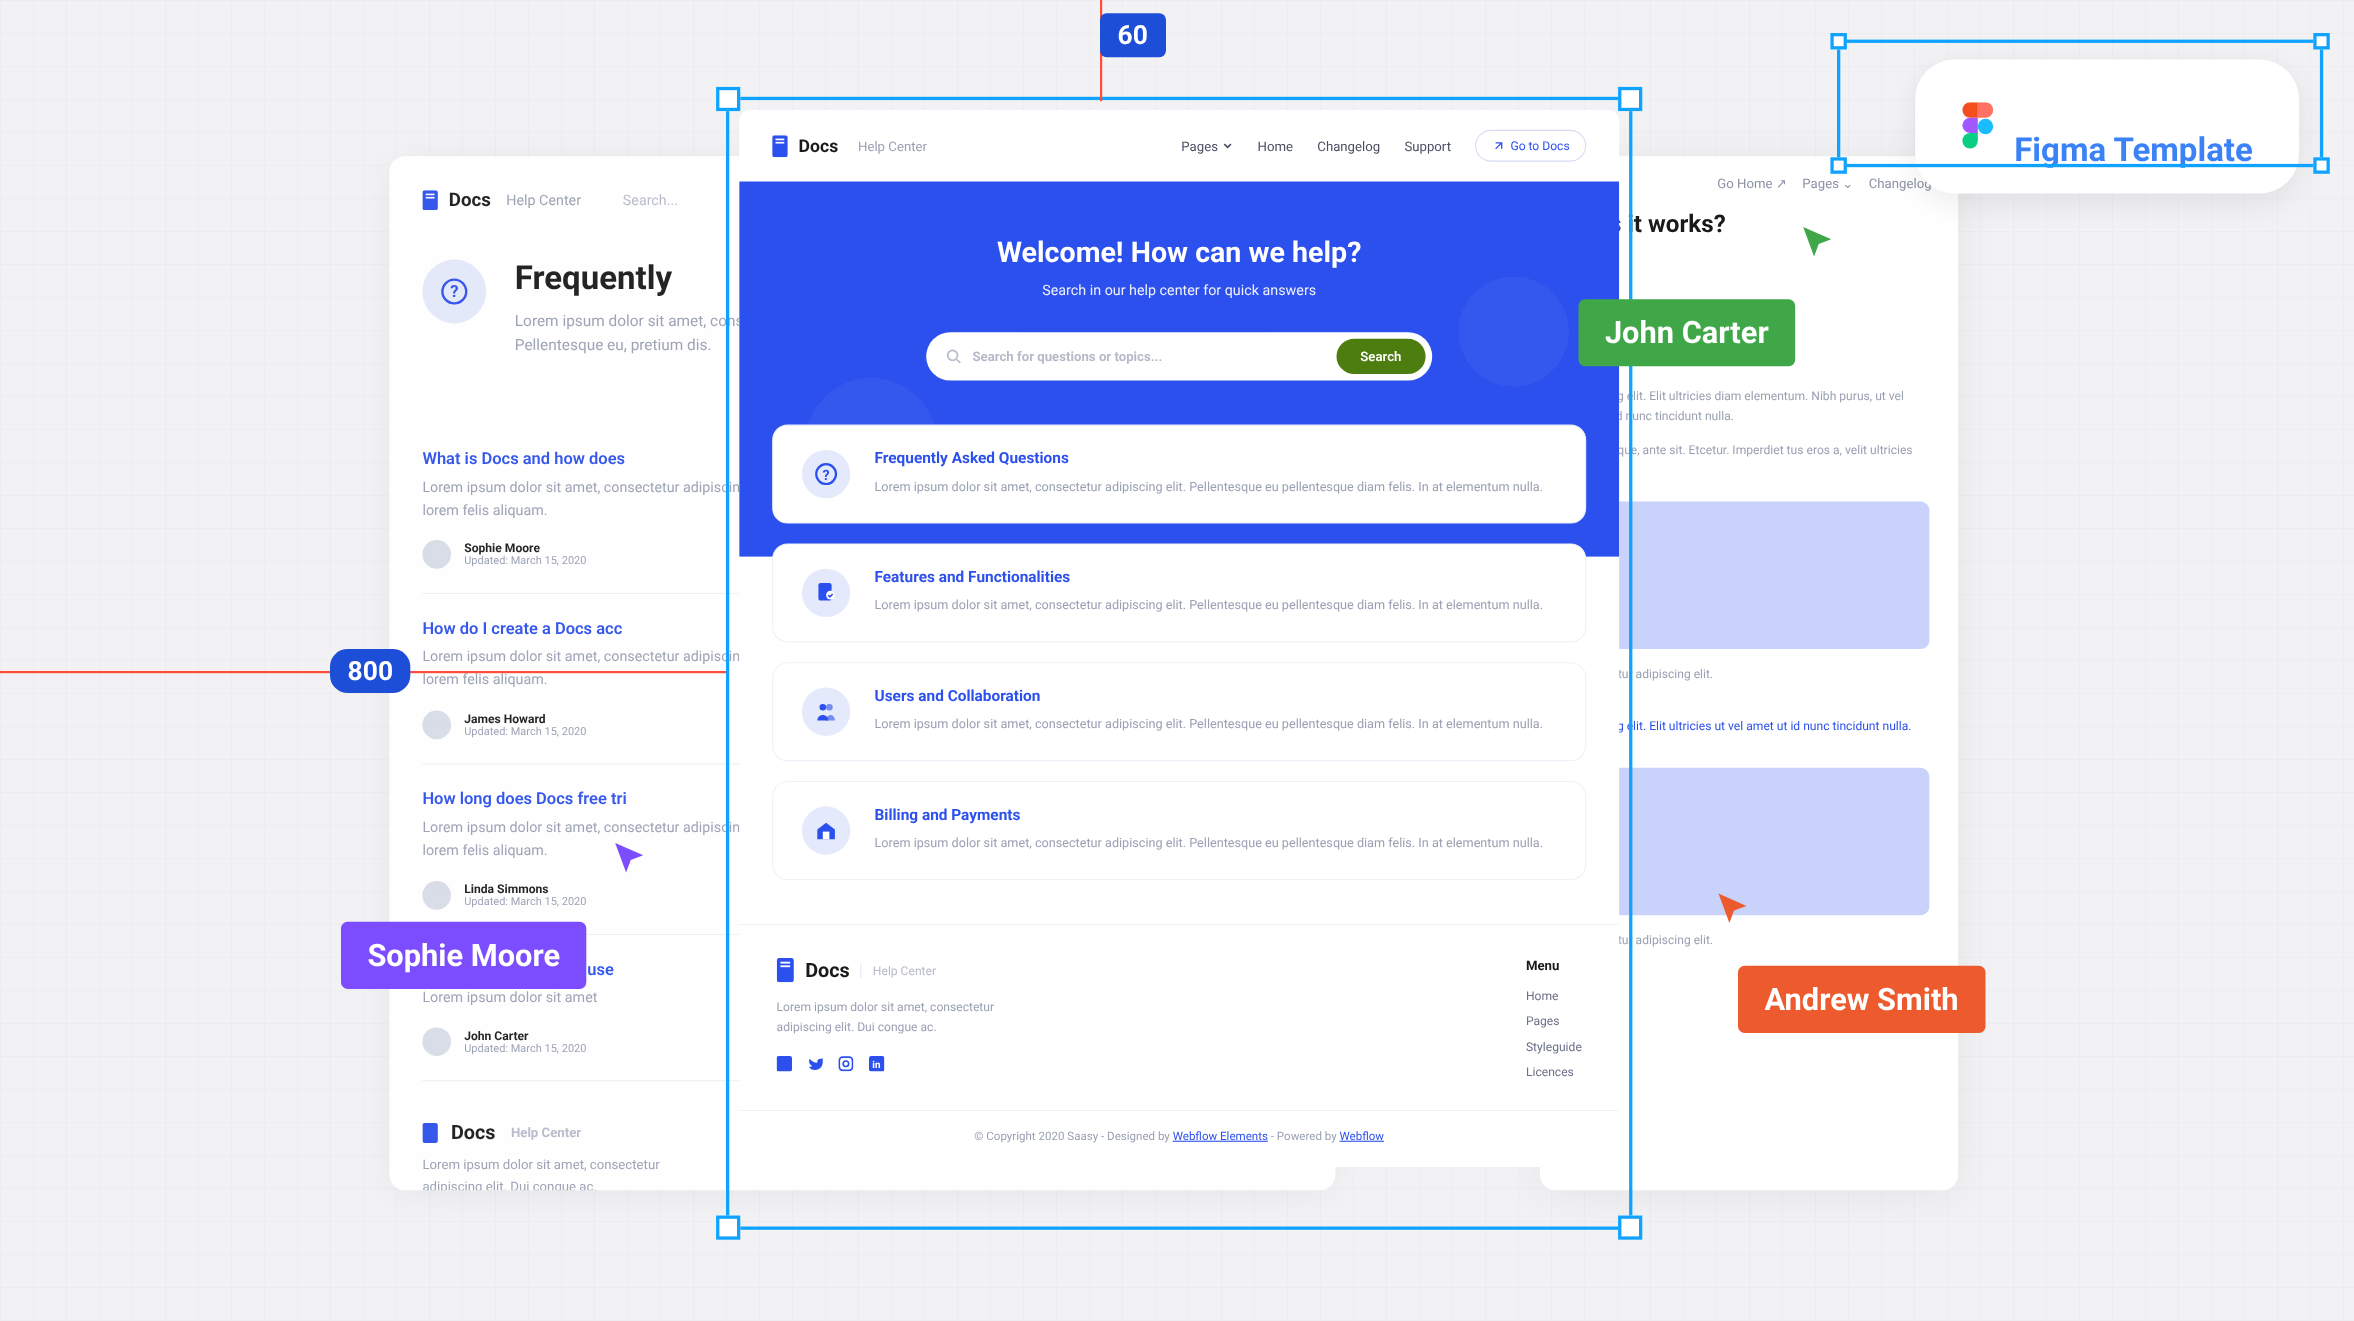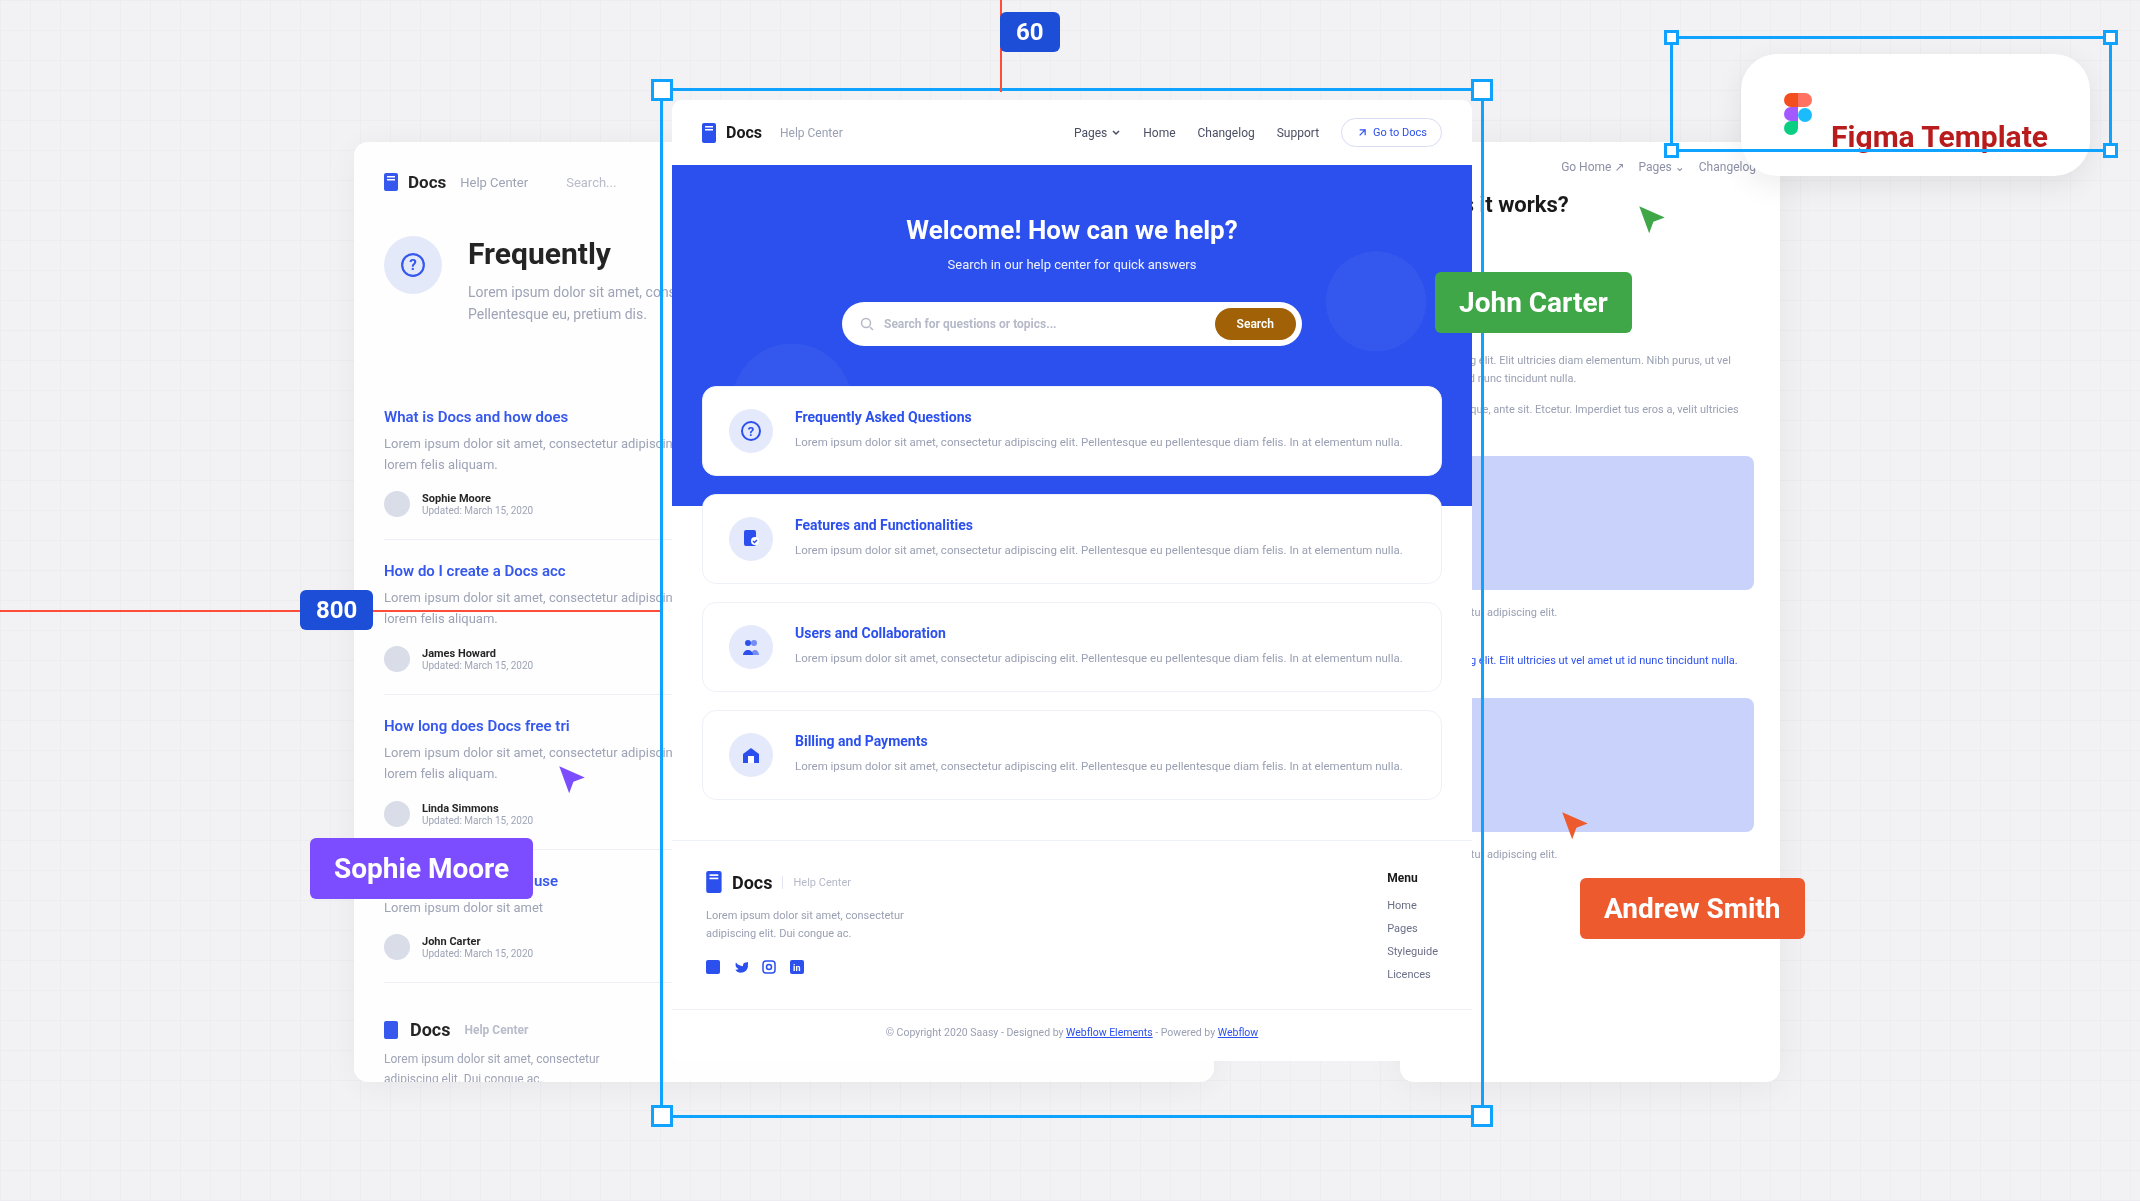--- a/index.html
+++ b/index.html
@@ -1,28 +1,28 @@
 <!DOCTYPE html>
 <html><head>
 <meta charset="utf-8">
 <style>
 * { margin:0; padding:0; box-sizing:border-box; font-family:-apple-system,BlinkMacSystemFont,"Segoe UI",Roboto,sans-serif; }
 body { width:2140px; height:1201px; background:#f2f2f5; position:relative; overflow:hidden; }
 .grid-bg { position:absolute; inset:0; background-image:linear-gradient(#e9e9ee 1px,transparent 1px),linear-gradient(90deg,#e9e9ee 1px,transparent 1px); background-size:30px 30px; opacity:.5; }
 
 
 .figma-badge { position:absolute; top:54px; right:50px; background:#fff; border-radius:36px; padding:22px 42px; display:flex; align-items:center; gap:18px; box-shadow:0 8px 30px rgba(0,0,0,.08); z-index:40; }
-.figma-badge span { font-size:30px; font-weight:700; color:#b91c1c;margin-top:43px; }
+.figma-badge span { font-size:30px; font-weight:700; color:#3b82f6;margin-top:43px; }
 .figma-sel { position:absolute; top:36px; right:28px; width:442px; height:116px; border:3px solid #0fa3ff; z-index:41; }
 .figma-sel .h { position:absolute; width:15px; height:15px; background:#fff; border:3px solid #0fa3ff; }
 .figma-sel .tl{top:-9px;left:-9px}.figma-sel .tr{top:-9px;right:-9px}.figma-sel .bl{bottom:-9px;left:-9px}.figma-sel .br{bottom:-9px;right:-9px}
 
 .meas-label { position:absolute; background:#1d4ed8; color:#fff; font-weight:700; font-size:24px; padding:6px 16px; border-radius:6px; z-index:35; }
 .meas-60 { top:12px; left:1000px; }
-.meas-800 { top:590px; left:300px; }
+.meas-800 { top:590px; left:300px;border-radius:16px; }
 .meas-line-v { position:absolute; top:0; left:1000px; width:2px; height:92px; background:#ff4d3a; z-index:34; }
 .meas-line-h { position:absolute; top:610px; left:0; width:660px; height:2px; background:#ff4d3a; z-index:34; }
 
 .cursor-tag { position:absolute; color:#fff; font-weight:700; font-size:28px; padding:14px 24px; border-radius:6px; z-index:36; }
 .cursor-tag.jc { top:272px; left:1435px; background:#3fa748; }
 .cursor-tag.sm { top:838px; left:310px; background:#7b4dff; }
 .cursor-tag.as { top:878px; left:1580px; background:#ed5a2e; }
 .cursor-arrow { position:absolute; z-index:36; }
 .cursor-arrow.jc { top:202px; left:1635px; color:#3fa748; }
 .cursor-arrow.sm { top:762px; left:555px; color:#7b4dff; }
@@ -75,21 +75,21 @@
 .nav-right .pages { display:flex; align-items:center; gap:4px; }
 .go-docs { border:1px solid #d8dcf3; border-radius:20px; padding:7px 14px; font-size:11px; color:#2c50ed; display:flex; align-items:flex-end; gap:6px; }
 
 .hero { background:#2c50ed; padding:50px 30px 160px; text-align:center; color:#fff; position:relative; overflow:hidden; }
 .hero::before{content:"";position:absolute;inset:0;background:radial-gradient(circle at 15% 70%,rgba(255,255,255,.04) 0 60px,transparent 60px),radial-gradient(circle at 88% 40%,rgba(255,255,255,.04) 0 50px,transparent 50px);}
 .hero h1 { font-size:26px; font-weight:700; margin-bottom:12px; position:relative; }
 .hero p { font-size:13px; opacity:.92; margin-bottom:30px; position:relative; }
 .search-wrap { position:relative; background:#fff; border-radius:40px; max-width:460px; margin:0 auto; display:flex; align-items:center; padding:6px 6px 6px 18px; gap:10px; }
 .search-wrap input { border:none; outline:none; flex:1; font-size:12px; color:#4a4f63; background:transparent;font-weight:bold; }
 .search-wrap input::placeholder { color:#b6bac8; }
-.search-btn { background:#a16207; color:#fff; border:none; border-radius:30px; padding:9px 22px; font-size:12px; font-weight:600; }
+.search-btn { background:#4d7c0f; color:#fff; border:none; border-radius:30px; padding:9px 22px; font-size:12px; font-weight:600; }
 .search-ic { color:#b6bac8; }
 
 .cards { margin:-120px 30px 40px; display:flex; flex-direction:column; gap:18px; position:relative; }
 .card { background:#fff; border-radius:14px; border:1px solid #eef1f8; padding:22px 26px; display:flex; gap:22px; align-items:flex-start; }
 .card-ic { width:44px; height:44px; border-radius:50%; background:#e4e9fb; display:flex; align-items:center; justify-content:center; flex-shrink:0; color:#2c50ed; }
 .card-title { font-size:14px; font-weight:700; color:#2c50ed; margin-bottom:8px; }
 .card-desc { font-size:11.5px; color:#9aa0b3; line-height:1.6; }
 
 .footer { border-top:1px solid #eef1f8; padding:30px 34px 18px; display:flex; gap:50px; }
 .f-col1 { flex:1.1; }

